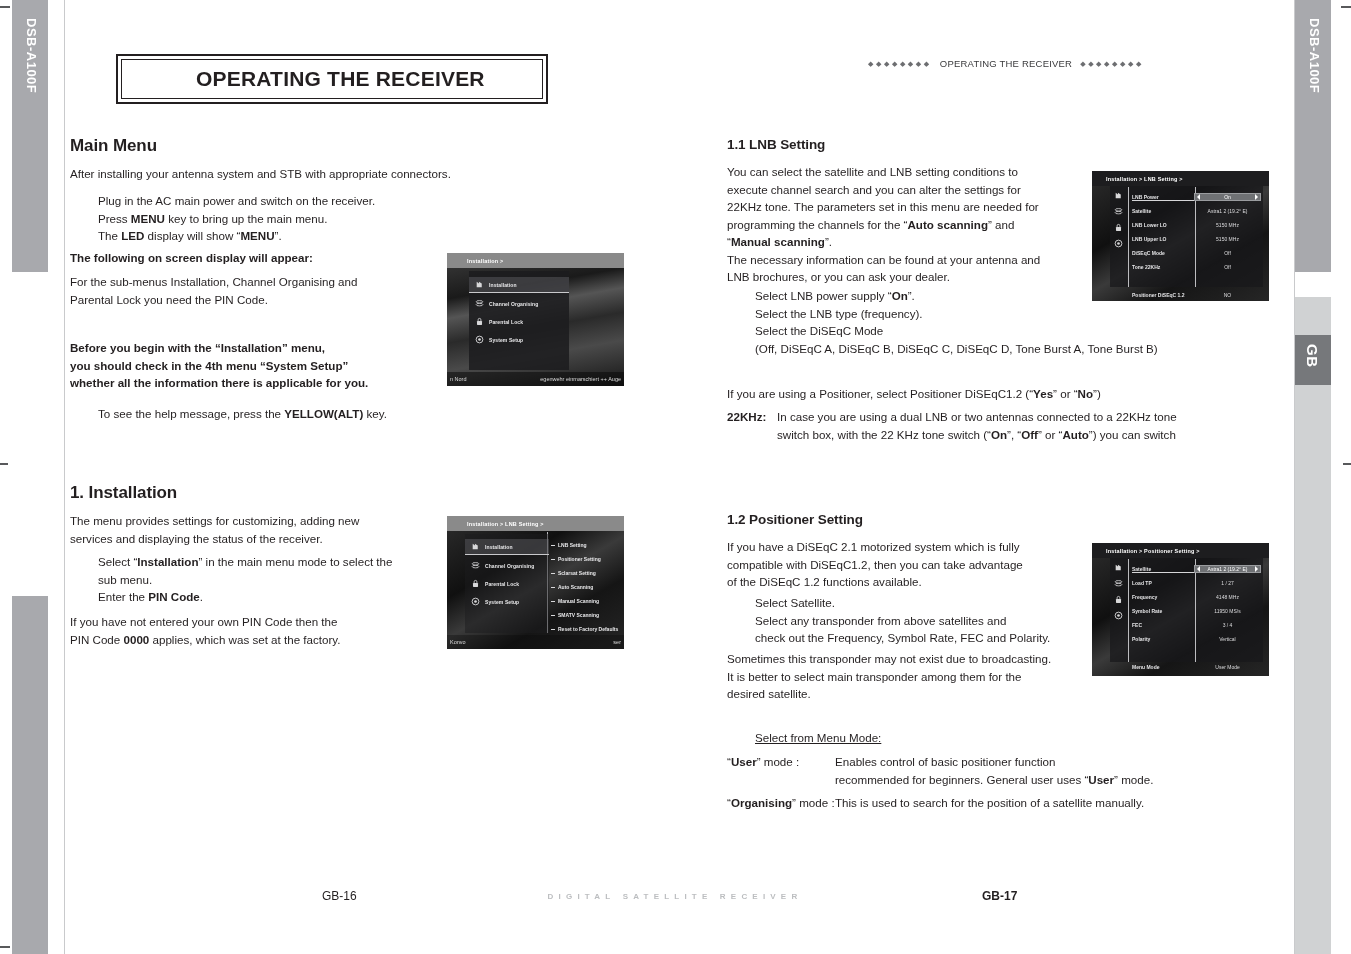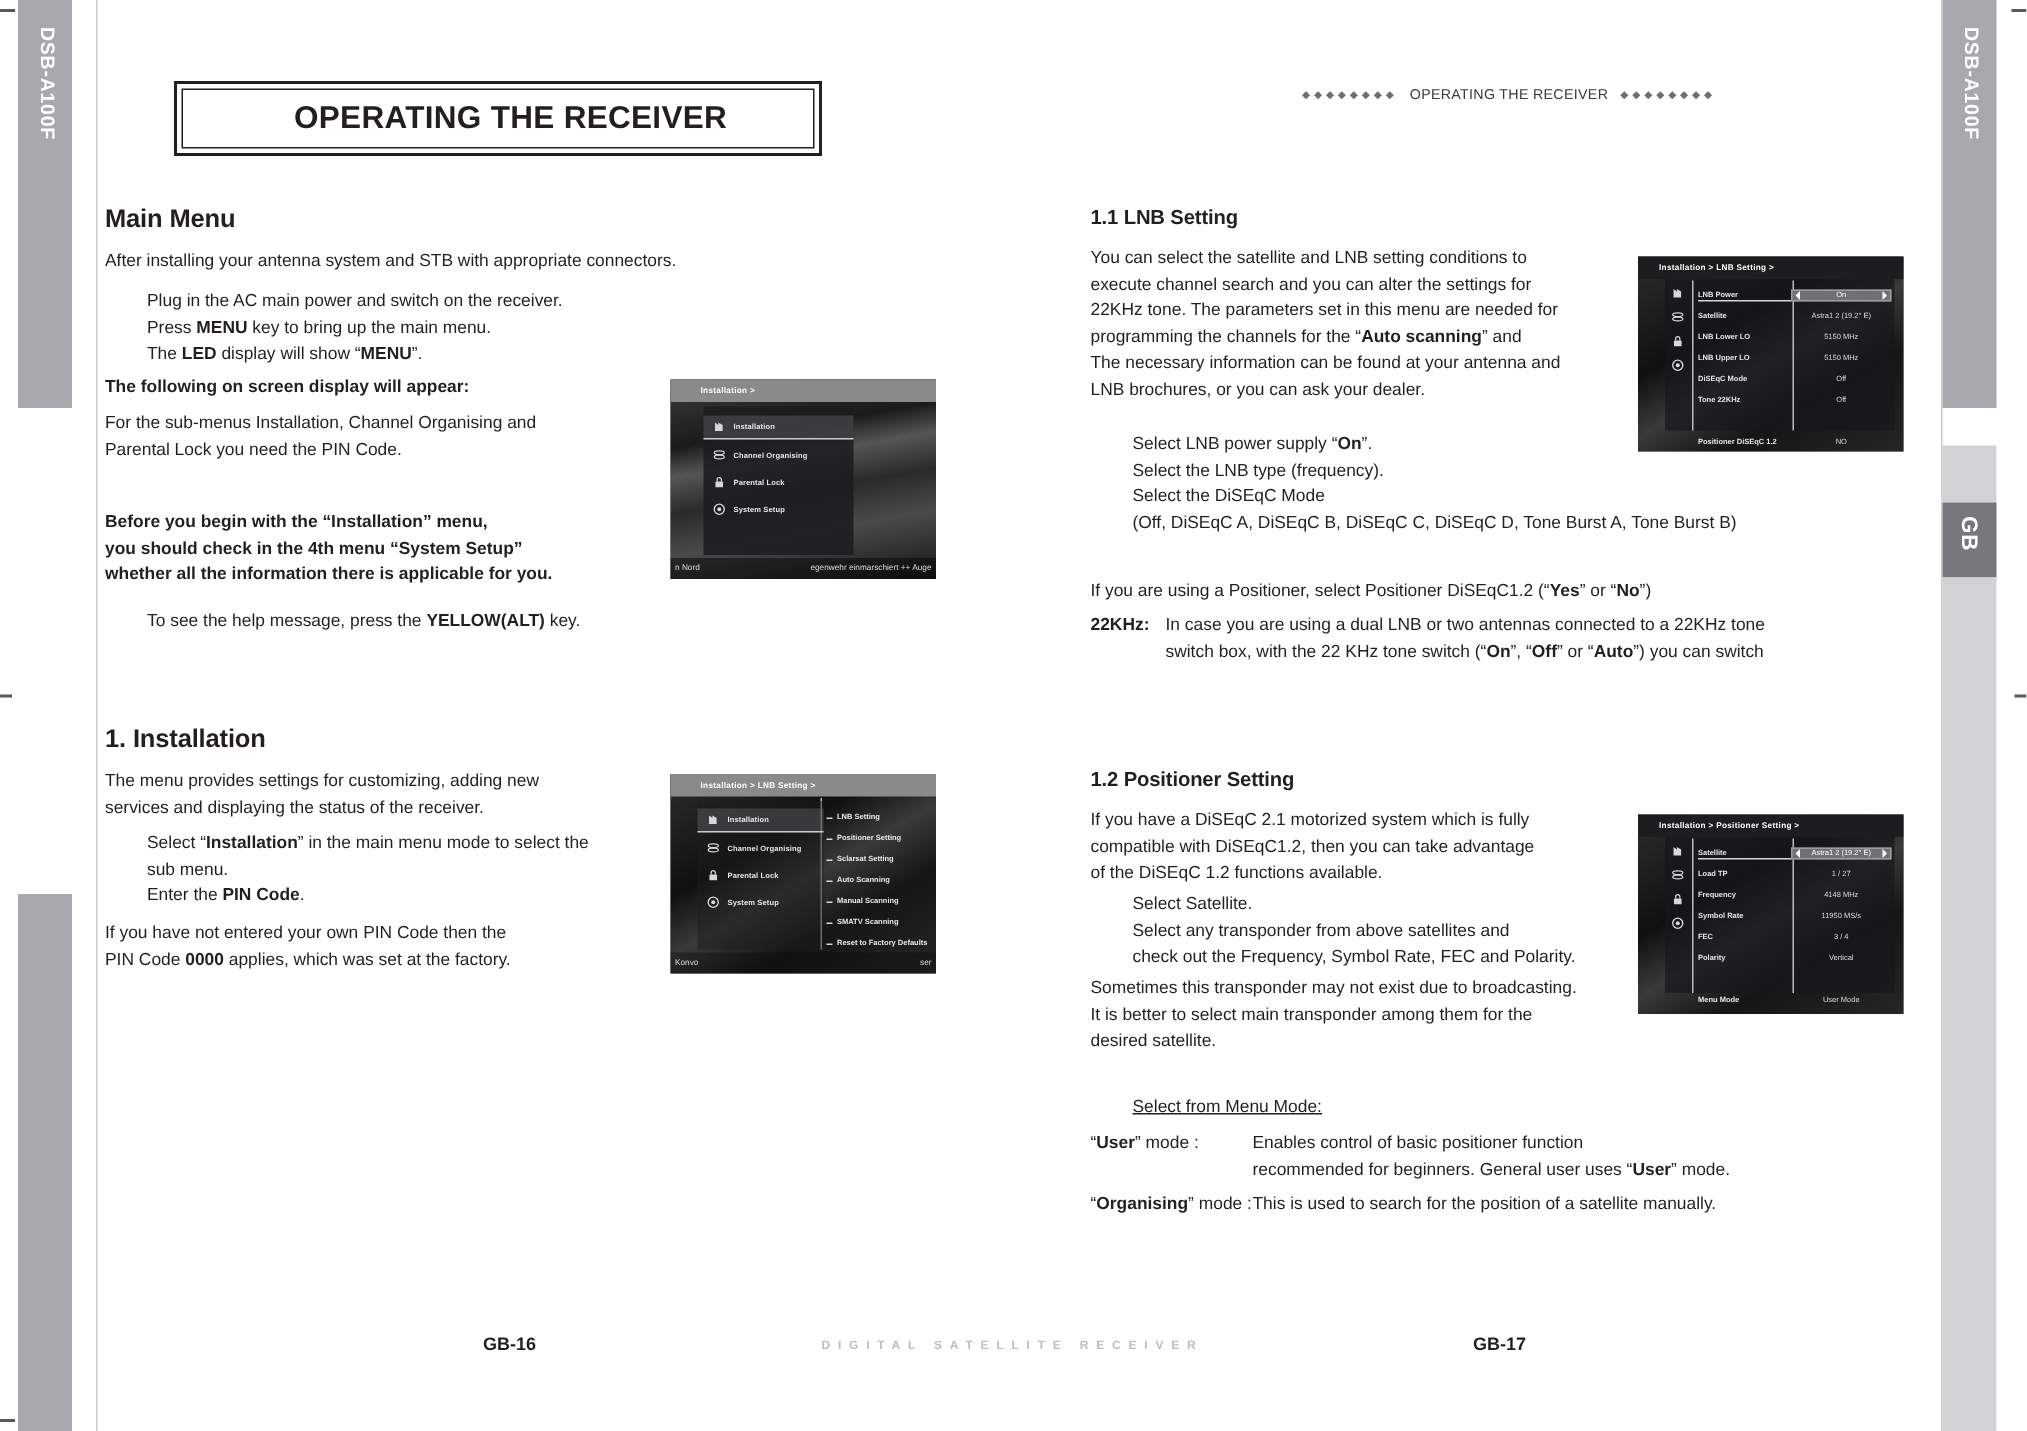--- a/index.html
+++ b/index.html
@@ -345,21 +345,21 @@
     flex-direction: column;
     gap: 7px;
     align-items: center;
   }
 
   
   #footer-left-page {
     position: absolute;
     left: 322px; top: 889px;
     font-size: 12px;
-    font-weight: bold;
+    font-weight: normal;
     color: #231f20;
   }
   #footer-center {
     position: absolute;
     left: 430px; top: 892px;
     width: 490px;
     text-align: center;
     font-size: 8px;
     color: #bcbec0;
     letter-spacing: 5.2px;
@@ -464,20 +464,21 @@
 
 <div class="col-right" style="top:137px;">
   <h3 class="sub">1.1 LNB Setting</h3>
 </div>
 
 <div class="col-right" style="top:163px; width:352px;">
   <p class="body">You can select the satellite and  LNB setting conditions to</p>
   <p class="body">execute channel search and you can alter the settings for</p>
   <p class="body">22KHz tone. The parameters set in this menu are needed for</p>
   <p class="body">programming the channels for the “<b>Auto scanning</b>” and</p>
+  <p class="body">“<b>Manual scanning</b>”.</p>
   <p class="body">The necessary information can be found at your antenna and</p>
   <p class="body">LNB brochures, or you can ask your dealer.</p>
 </div>
 
 <div class="col-right-wide indent" style="top:287px;">
   <p class="body">Select LNB power supply “<b>On</b>”.</p>
   <p class="body">Select the LNB type (frequency).</p>
   <p class="body">Select the DiSEqC Mode</p>
   <p class="body">(Off, DiSEqC A, DiSEqC B, DiSEqC C, DiSEqC D, Tone Burst A, Tone Burst B)</p>
 </div>

